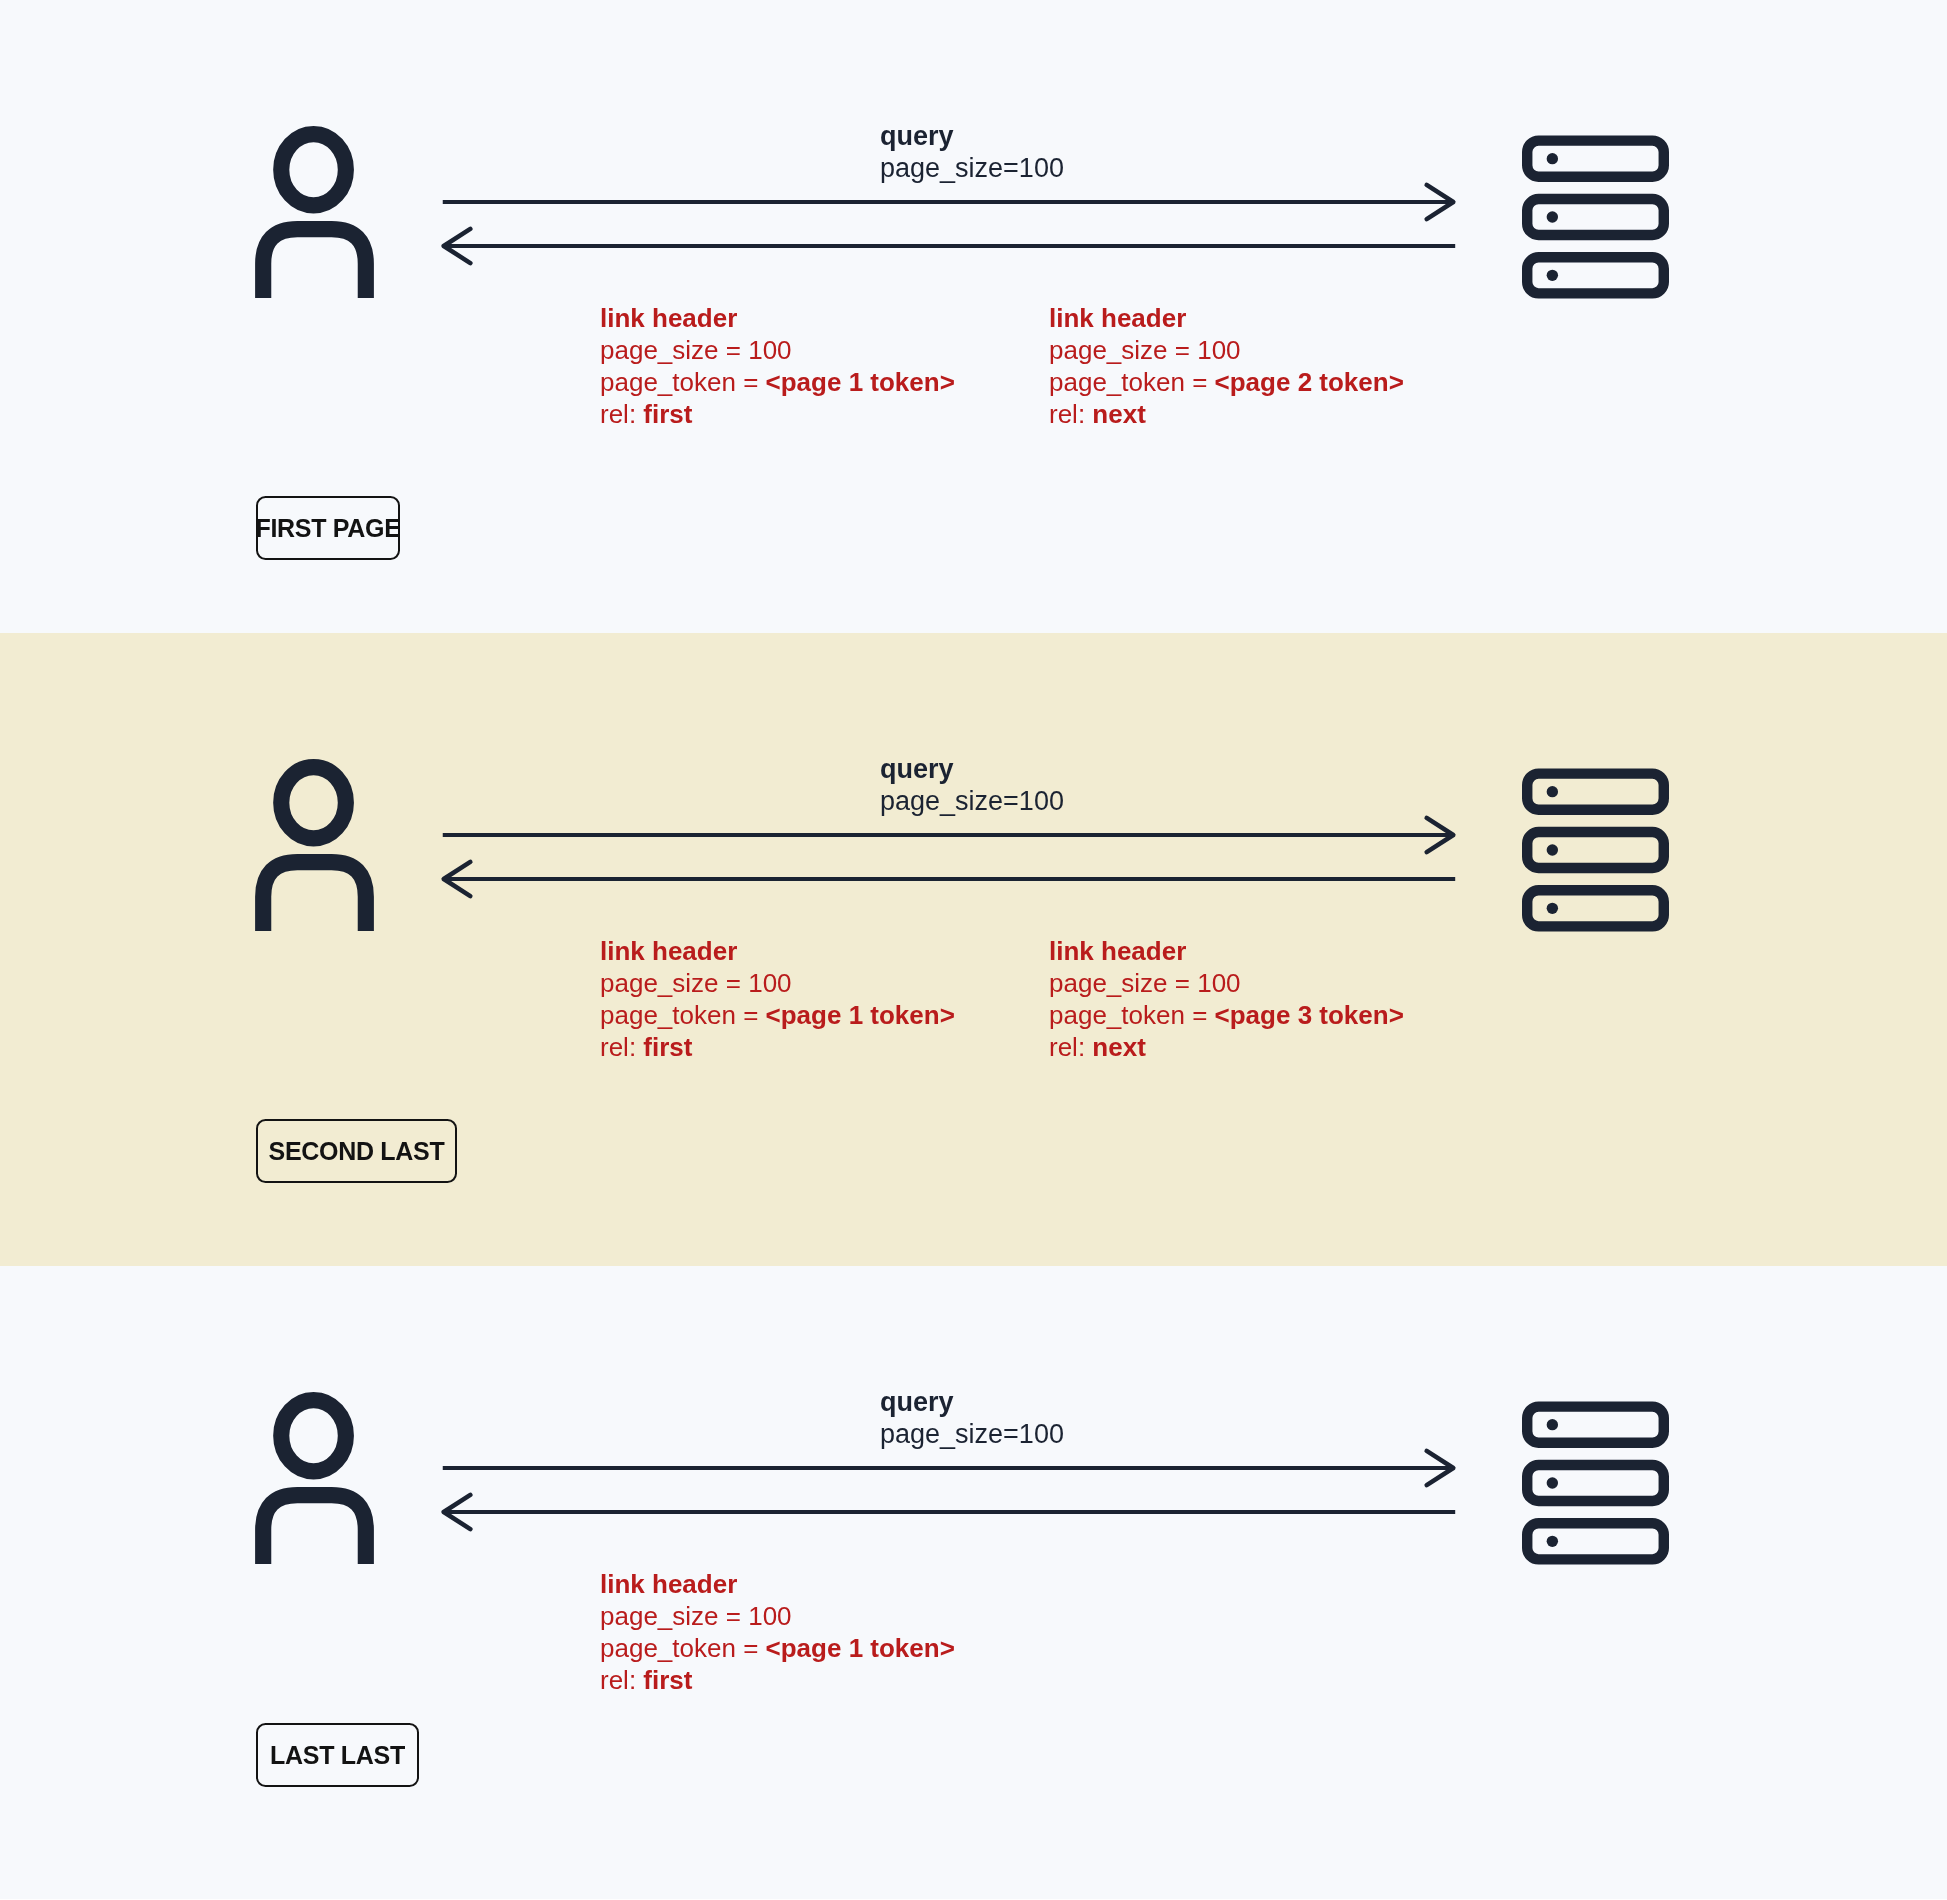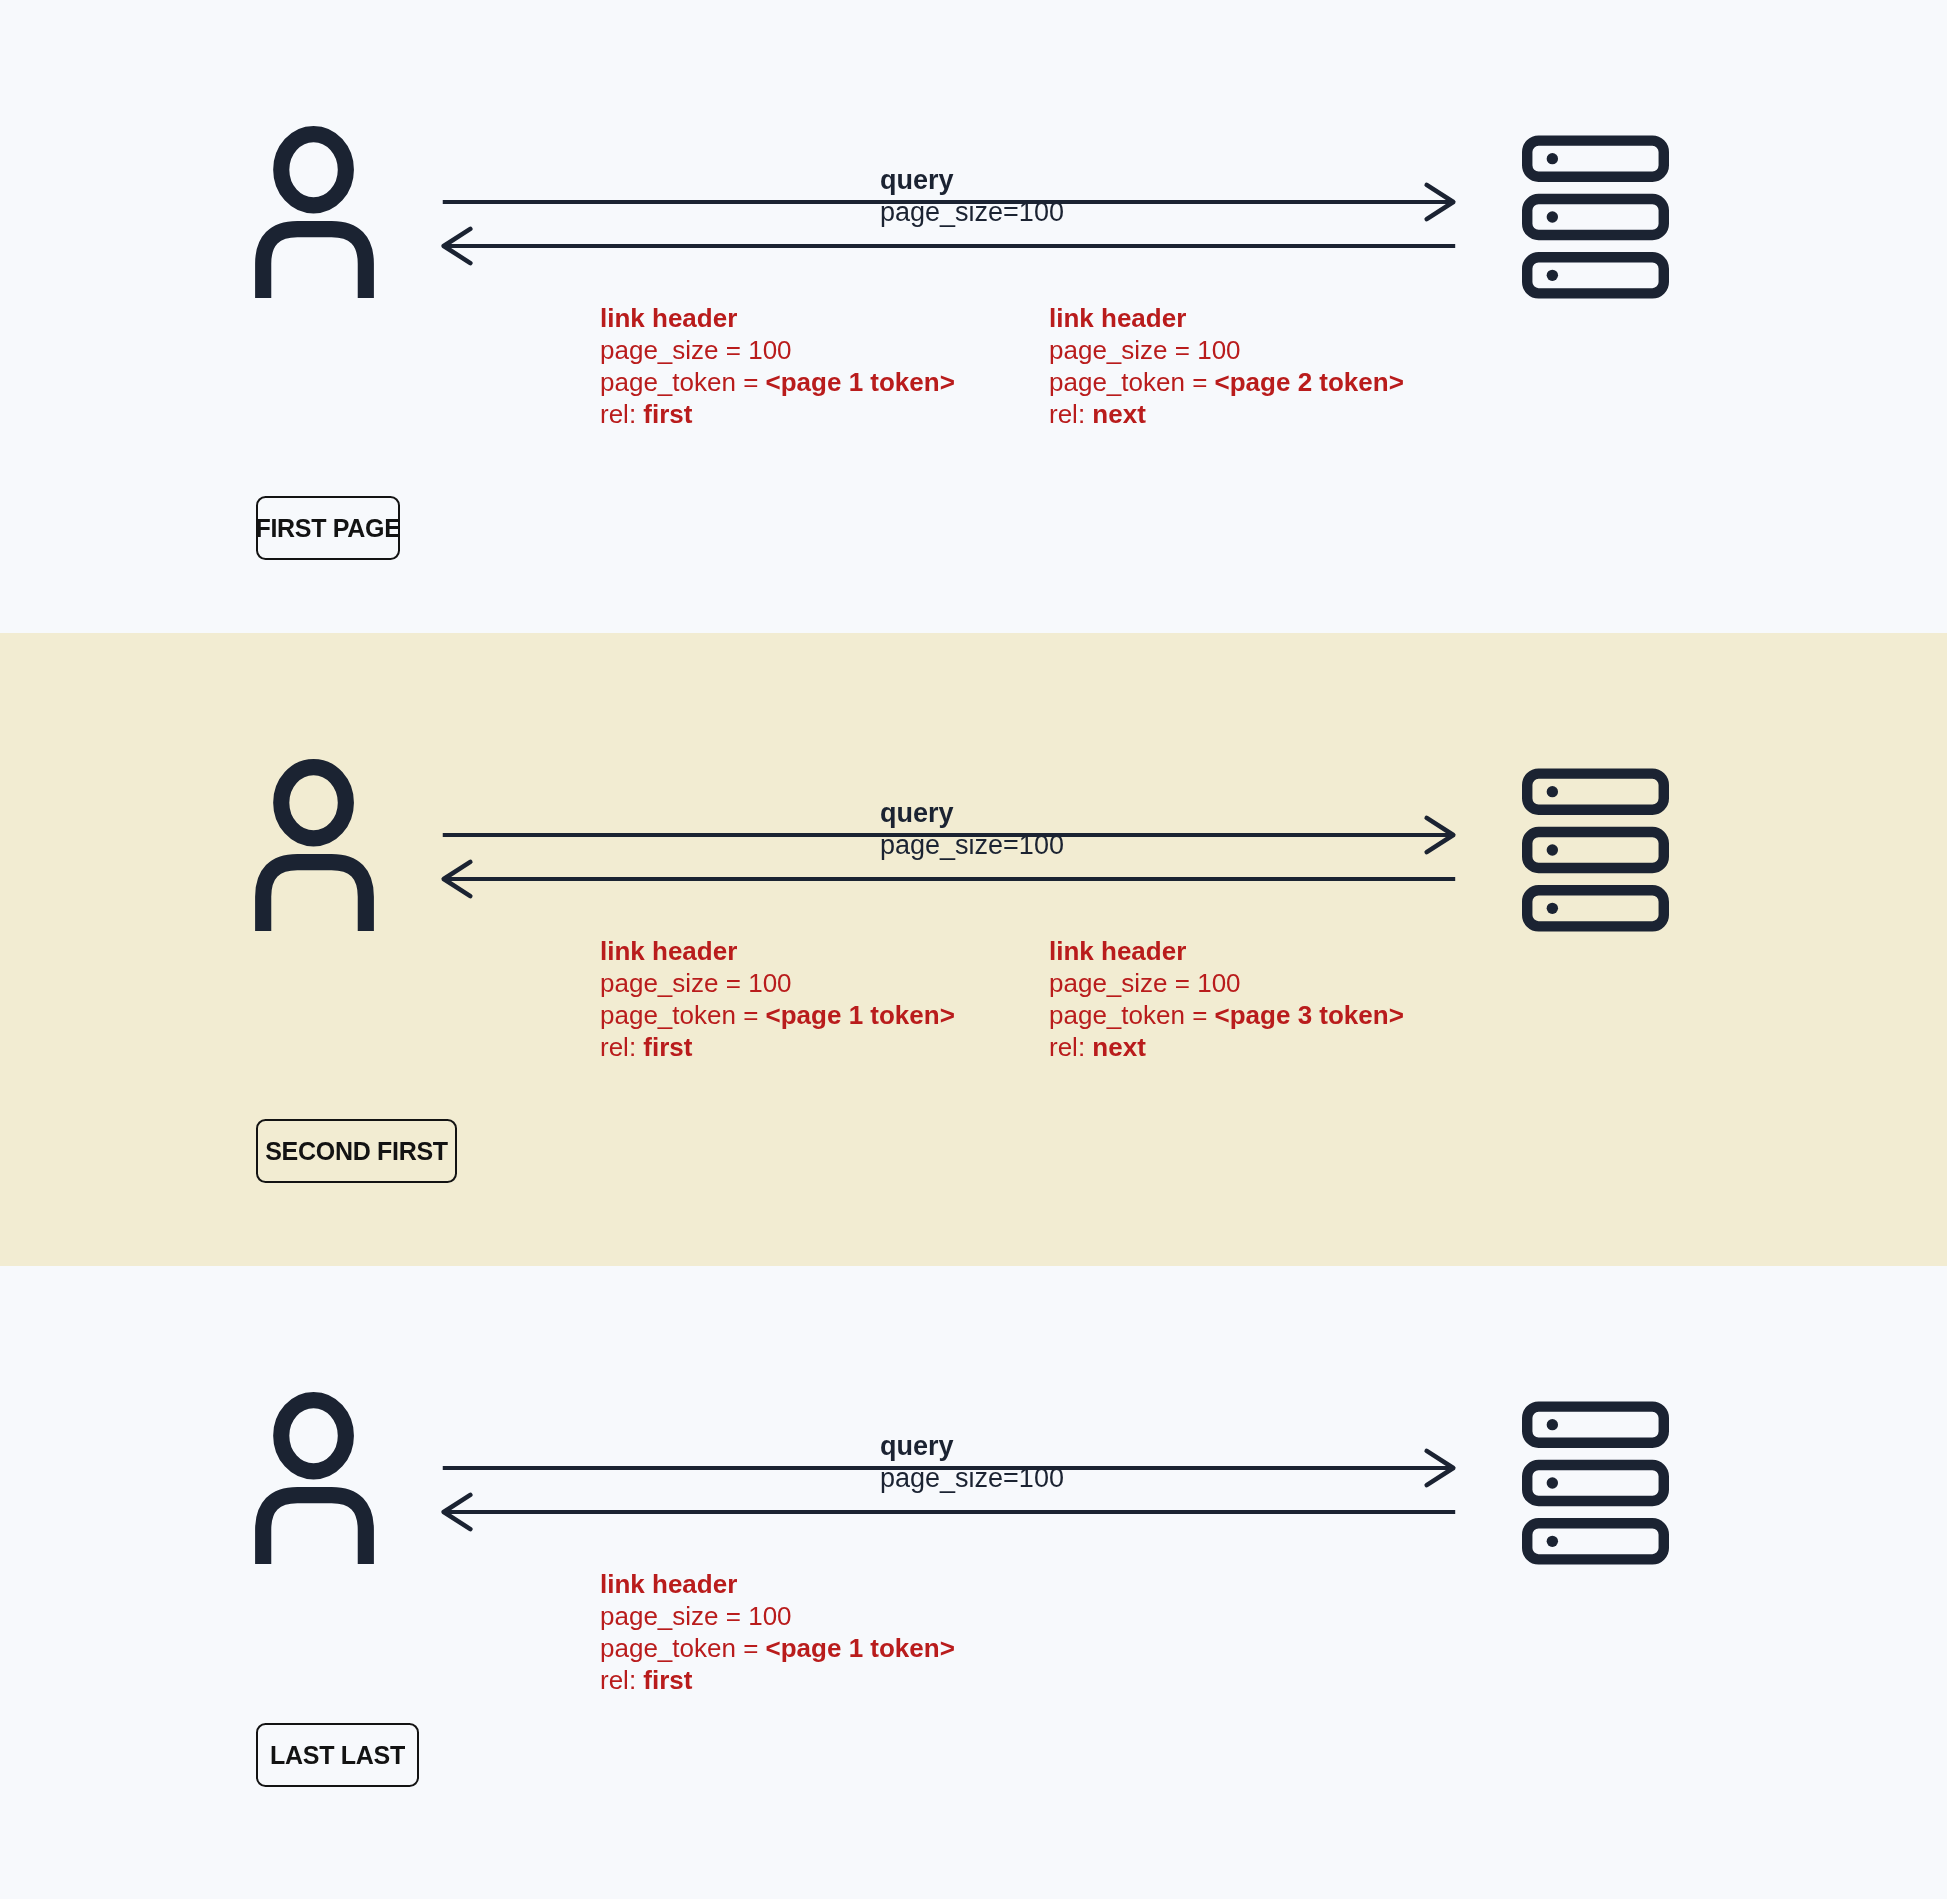--- a/index.html
+++ b/index.html
@@ -15,21 +15,21 @@
   .abs { position:absolute; }
 
   .person { left:255px; top:126px; width:119px; height:172px; color:#1b2332; }
   .server { left:1522px; top:135px; width:147px; height:164px; color:#1b2332; }
 
   .arrow { left:438px; color:#1b2332; }
   .arrow.right { top:181px; }
   .arrow.left  { top:225px; }
 
   .query { left:880px; top:120px; font-size:27px; line-height:32px; color:#1b2332; }
-  .q-title { font-weight:700;margin-top:44px; }
+  .q-title { font-weight:700; }
 
   .lh { top:302px; font-size:26px; line-height:32px; color:#b91c1c; white-space:nowrap; }
   .lh.left  { left:600px; }
   .lh.right { left:1049px; }
   .lh-title { font-weight:700; }
   .lh b { font-weight:700;margin-top:16px; }
 
   .page-tag {
     left:256px; height:64px; box-sizing:border-box;
     border:2.9px solid #131313; border-radius:9.5px;
@@ -136,21 +136,21 @@
     <div class="lh-line"><span>rel: </span><b>first</b></div>
   </div>
 
   <div class="abs lh right">
     <div class="lh-title">link header</div>
     <div class="lh-line">page_size = 100</div>
     <div class="lh-line"><span>page_token = </span><b>&lt;page 3 token&gt;</b></div>
     <div class="lh-line"><span>rel: </span><b>next</b></div>
   </div>
 
-  <div class="abs page-tag">SECOND FIRST</div>
+  <div class="abs page-tag">SECOND LAST</div>
 </section>
 
 <section class="band light s3">
   <div class="abs person">
     <svg width="119" height="172" viewBox="0 0 125 181" fill="none">
       <ellipse cx="61.5" cy="46" rx="34" ry="37.5" stroke="currentColor" stroke-width="17"></ellipse>
       <path d="M8.5,181 V145 Q8.5,108.5 44.5,108.5 H80.5 Q116.5,108.5 116.5,145 V181" stroke="currentColor" stroke-width="17"></path>
     </svg>
   </div>
 

